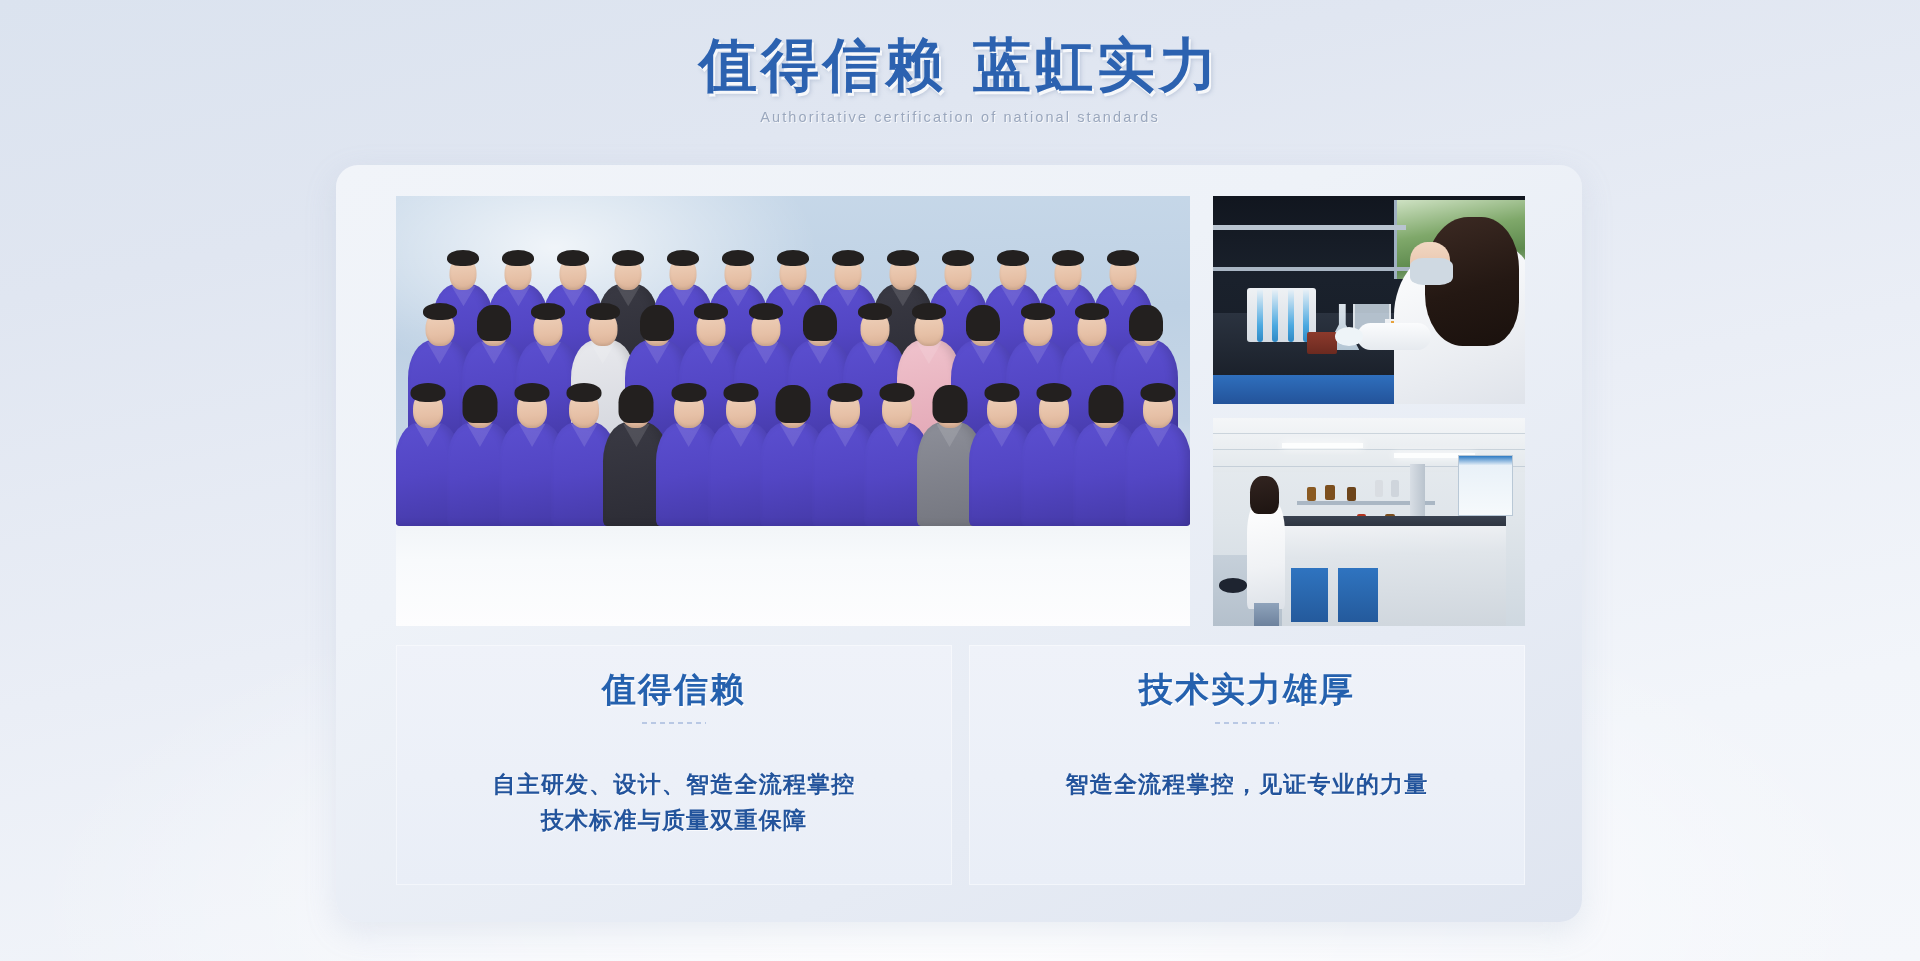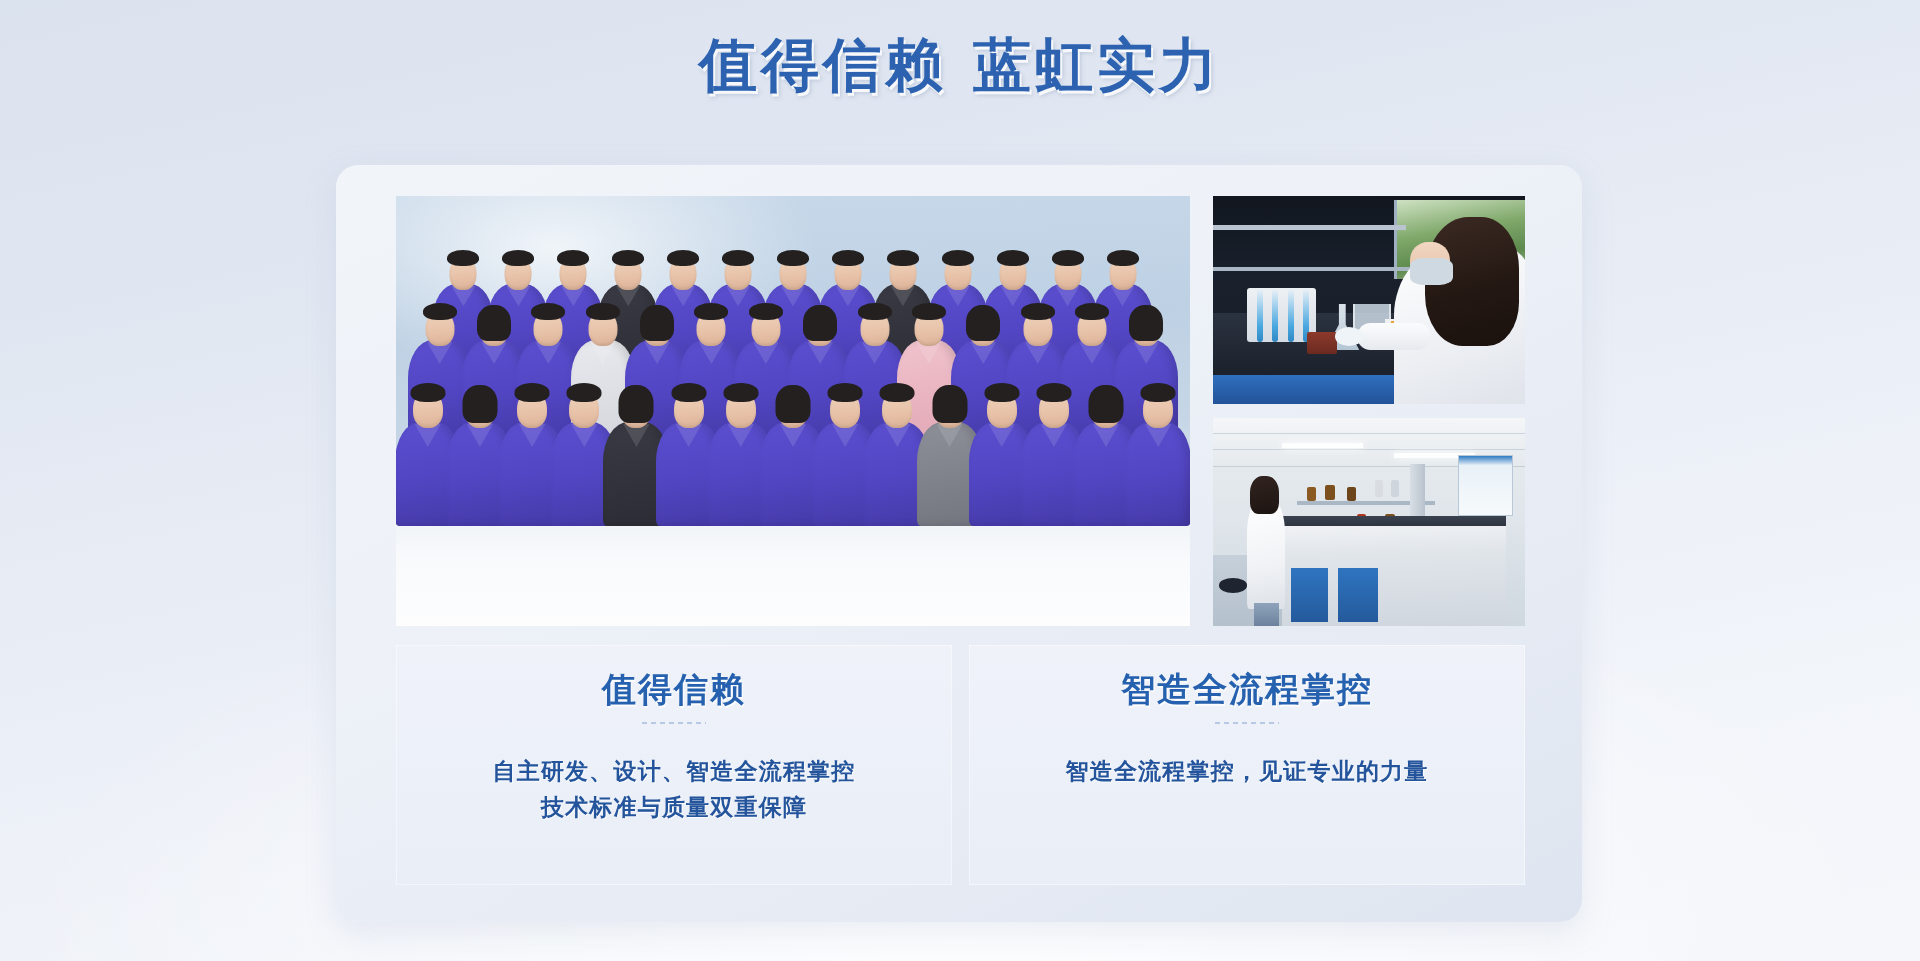--- a/index.html
+++ b/index.html
@@ -184,33 +184,34 @@
   .dashes{
     margin:9px auto 0 auto;width:64px;height:2px;
     background:repeating-linear-gradient(90deg,#b9c8e4 0,#b9c8e4 5px,transparent 5px,transparent 9px);
   }
   .card-en{
     margin:12px 0 0 0;
     font-family:"Liberation Serif","DejaVu Serif",serif;
     font-size:16.5px;color:#8c9bb5;font-weight:400;letter-spacing:.2px;
   }
   .card-desc{
-    margin:30px auto 0 auto;width:88%;
+    margin:43px auto 0 auto;width:88%;
     font-family:"Liberation Serif","DejaVu Serif",serif;
     font-size:23px;font-weight:700;color:#23549c;line-height:1.55;letter-spacing:1.2px;
     text-shadow:1px 1px 0 rgba(255,255,255,.7);
   }
 </style>
 </head>
 <body>
 
 <div class="header">
   <h1 class="title">
     <span>值得信赖</span><span class="gap"></span><span>蓝虹实力</span>
   </h1>
+  <p class="subtitle">Authoritative certification of national standards</p>
 </div>
 
 <div class="panel">
 
   <div class="media">
 
     <div class="photo-main">
       <div class="gp-bg"></div>
       <div class="gp-floor"></div>
       <div class="gp-people">
@@ -587,21 +588,21 @@
     <div class="card">
       <h2 class="card-title">值得信赖</h2>
       <div class="dashes"></div>
       <div class="card-desc">
         <div>自主研发、设计、智造全流程掌控</div>
         <div>技术标准与质量双重保障</div>
       </div>
     </div>
 
     <div class="card">
-      <h2 class="card-title">智造全流程掌控</h2>
+      <h2 class="card-title">技术实力雄厚</h2>
       <div class="dashes"></div>
       <div class="card-desc">
         <div>智造全流程掌控，见证专业的力量</div>
       </div>
     </div>
 
   </div>
 </div>
 
 </body></html>

